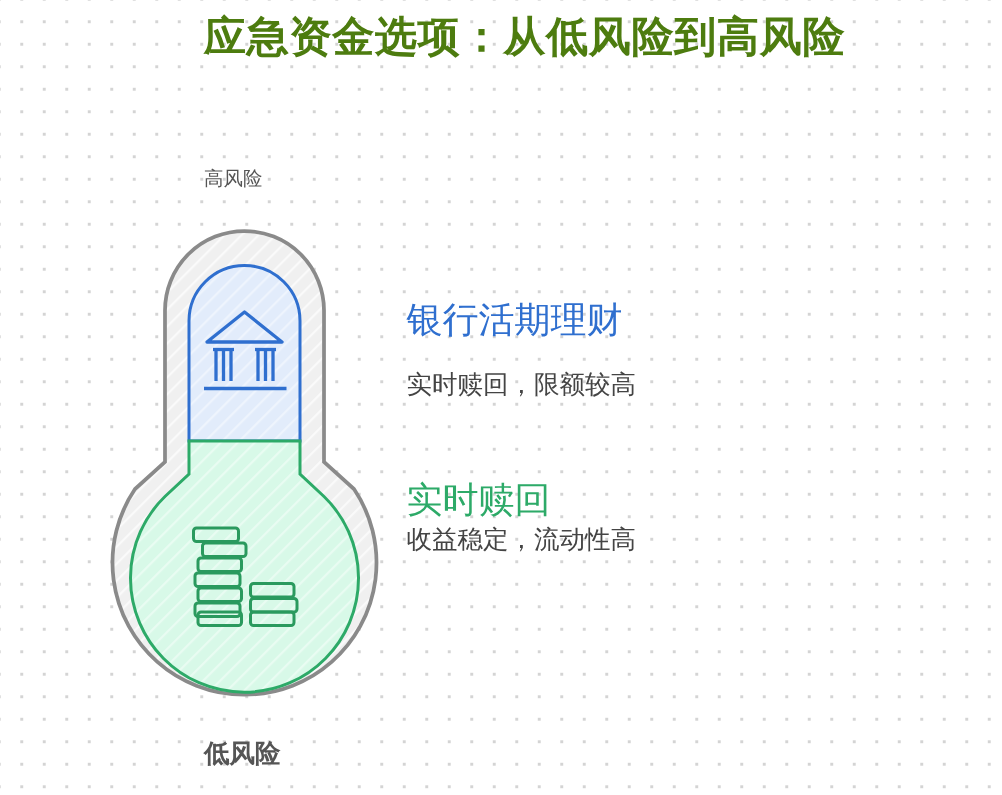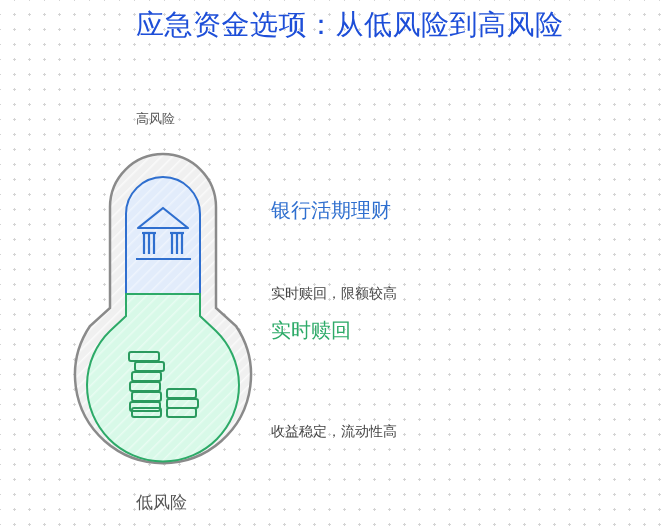--- a/index.html
+++ b/index.html
@@ -6,32 +6,32 @@
   body {
     width:668px; height:530px; position:relative; overflow:hidden;
     background-color:#ffffff;
     background-image: radial-gradient(circle, #d4d4d4 1px, transparent 1.3px);
     background-size: 15px 15px;
     background-position: 7px 7px;
     font-family: "DejaVu Sans", "Liberation Sans", sans-serif;
   }
   .title {
     position:absolute; left:136px; top:6px;
-    font-size:28px; font-weight:normal; color:#1d4ed8; letter-spacing:0.5px;
+    font-size:28px; font-weight:bold; color:#4d7c0f; letter-spacing:0.5px;
     white-space:nowrap;
   }
   .label-top { position:absolute; left:136px; top:110px; font-size:13px; color:#555; }
-  .label-bottom { position:absolute; left:136px; top:491px; font-size:17px; color:#555; }
+  .label-bottom { position:absolute; left:136px; top:491px; font-size:17px; color:#555;font-weight:bold; }
   svg.thermo { position:absolute; left:0; top:0; }
-  .item-title { position:absolute; font-size:20px; white-space:nowrap;text-align:center; }
-  .item-desc { position:absolute; font-size:14px; color:#444; white-space:nowrap;margin-top:40px; }
+  .item-title { position:absolute; font-size:24px; white-space:nowrap;text-align:center; }
+  .item-desc { position:absolute; font-size:17px; color:#444; white-space:nowrap; }
   #t1 { left:271px; top:197px; color:#2f6fcf; }
   #d1 { left:271px; top:245px; }
   #t2 { left:271px; top:317px; color:#2daa68; }
-  #d2 { left:271px; top:383px; }
+  #d2 { left:271px; top:348px; }
 </style>
 </head>
 <body>
 
 <div class="title">应急资金选项：从低风险到高风险</div>
 
 <div class="label-top">高风险</div>
 <div class="label-bottom">低风险</div>
 
 <svg class="thermo" width="668" height="530" viewBox="0 0 668 530">

